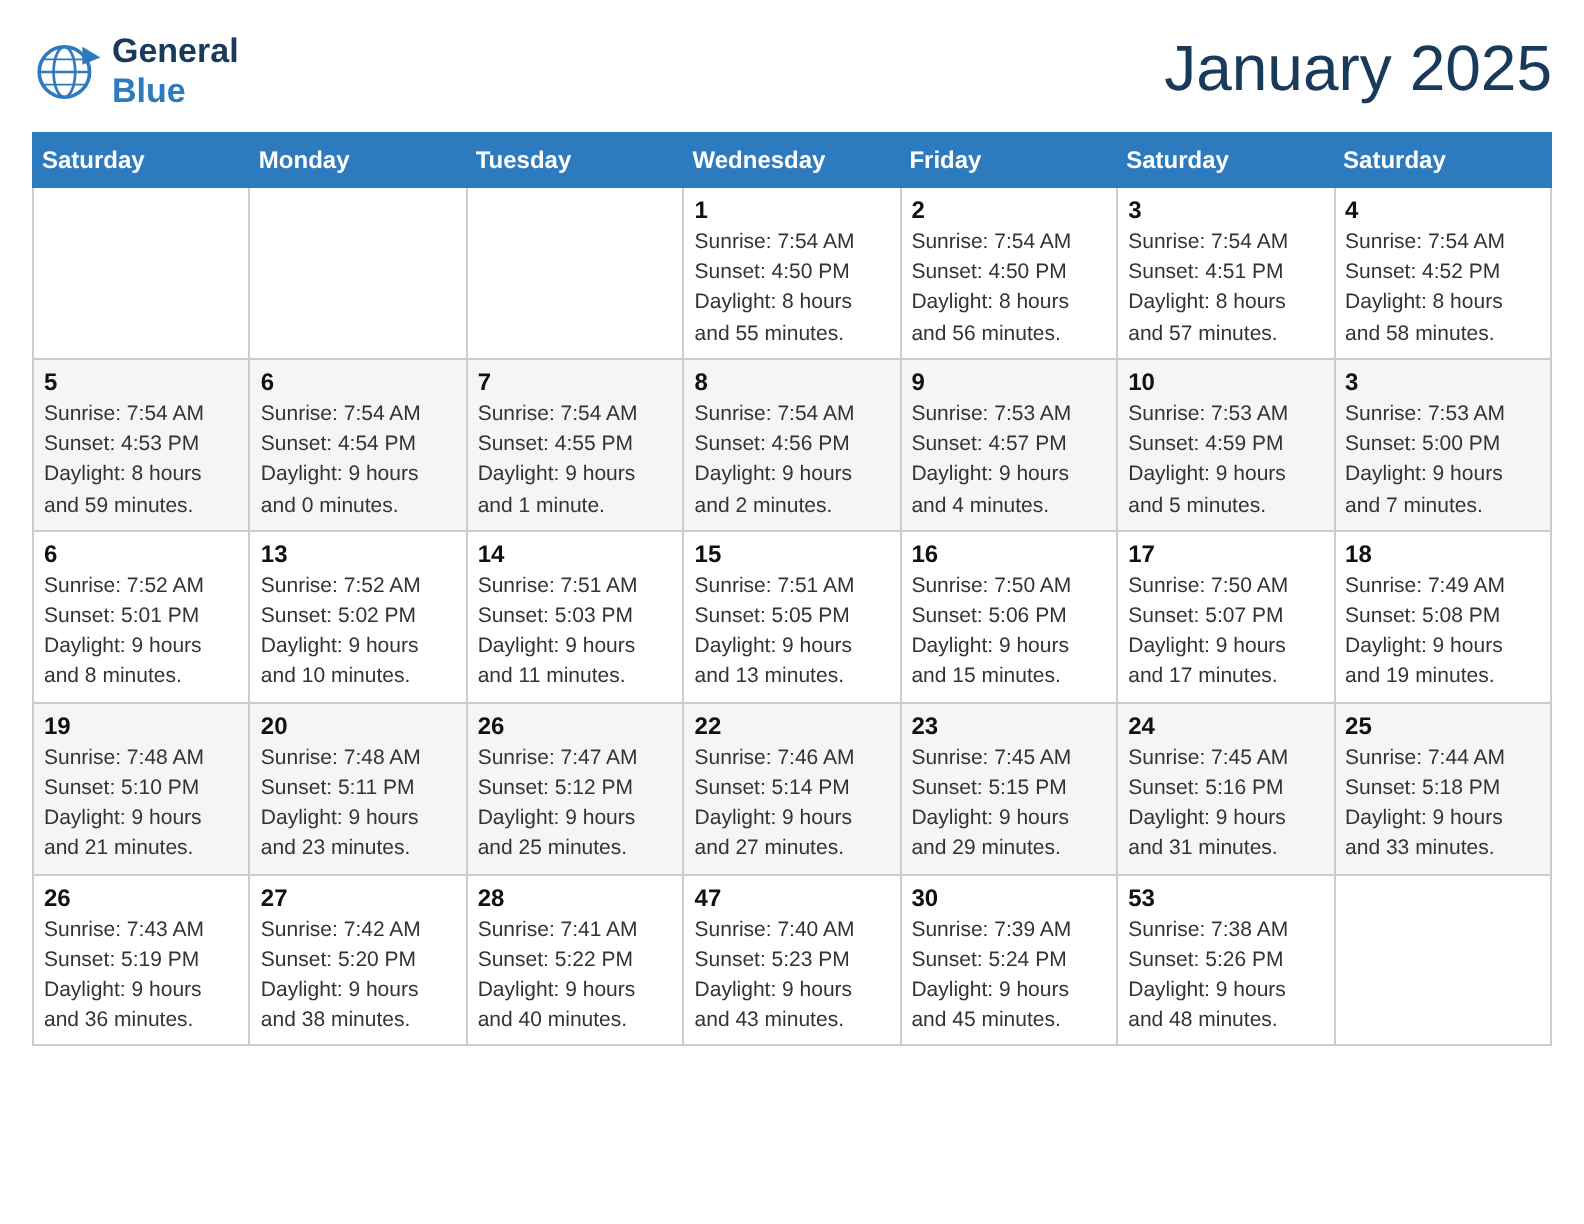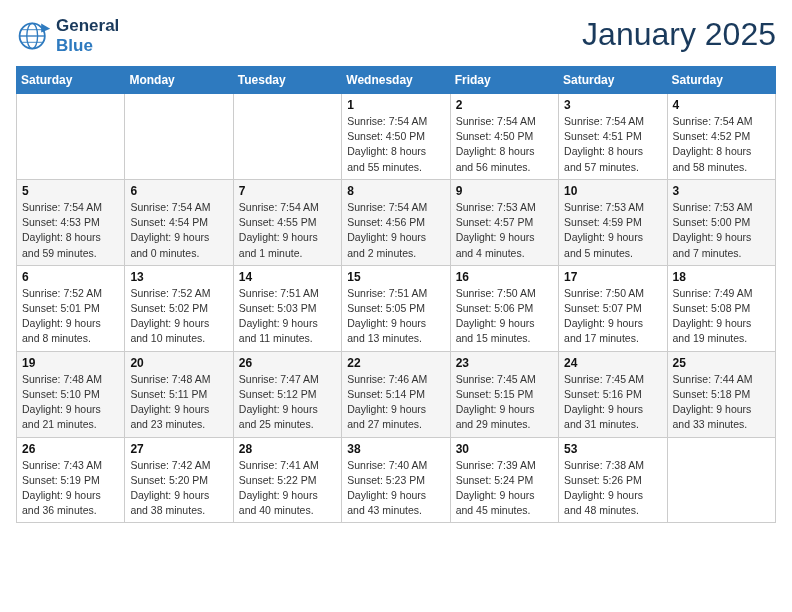--- a/index.html
+++ b/index.html
@@ -233,21 +233,21 @@
         </td>
         <td>
           <div class="day-number">27</div>
           <div class="day-info">Sunrise: 7:42 AM<br>Sunset: 5:20 PM<br>Daylight: 9 hours<br>and 38 minutes.</div>
         </td>
         <td>
           <div class="day-number">28</div>
           <div class="day-info">Sunrise: 7:41 AM<br>Sunset: 5:22 PM<br>Daylight: 9 hours<br>and 40 minutes.</div>
         </td>
         <td>
-          <div class="day-number">38</div>
+          <div class="day-number">47</div>
           <div class="day-info">Sunrise: 7:40 AM<br>Sunset: 5:23 PM<br>Daylight: 9 hours<br>and 43 minutes.</div>
         </td>
         <td>
           <div class="day-number">30</div>
           <div class="day-info">Sunrise: 7:39 AM<br>Sunset: 5:24 PM<br>Daylight: 9 hours<br>and 45 minutes.</div>
         </td>
         <td>
           <div class="day-number">53</div>
           <div class="day-info">Sunrise: 7:38 AM<br>Sunset: 5:26 PM<br>Daylight: 9 hours<br>and 48 minutes.</div>
         </td>

